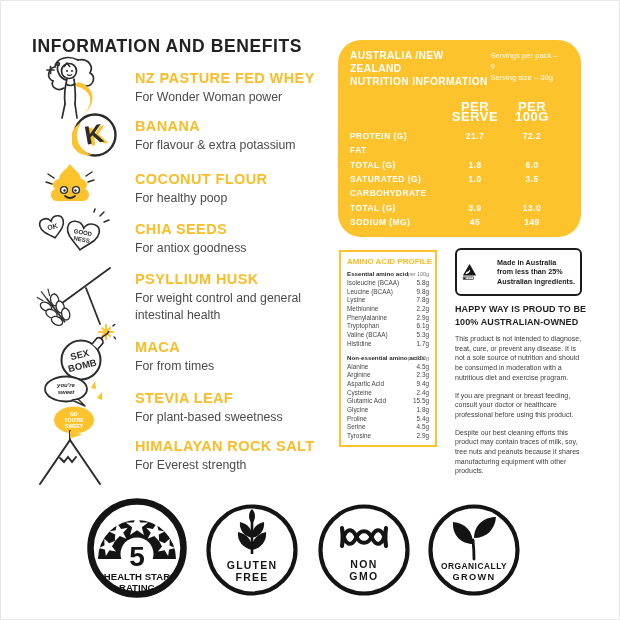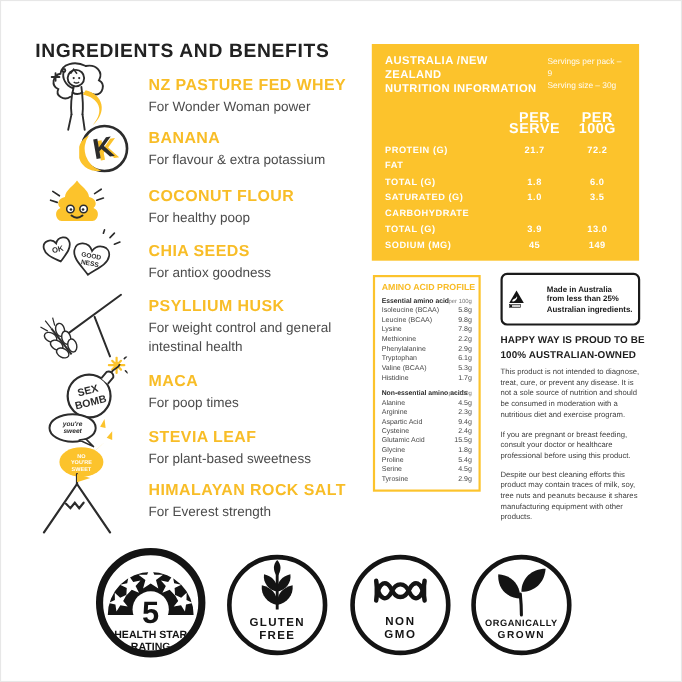--- a/index.html
+++ b/index.html
@@ -10,21 +10,21 @@
   .abs{position:absolute;}
   .frame{left:0;top:0;width:618px;height:618px;border:1px solid #e7e7e7;pointer-events:none;}
 
   
   .main-heading{left:32px;top:36px;font-size:17.5px;font-weight:bold;letter-spacing:.6px;color:#222;white-space:nowrap;}
   .ing{left:135px;width:192px;}
   .ing-title{font-size:14.5px;font-weight:bold;letter-spacing:.4px;color:#F8BD27;white-space:nowrap;}
   .ing-desc{font-size:12.3px;color:#4b4b4b;margin-top:3px;line-height:17px;width:182px;}
 
   
-  .ntable{left:338px;top:40px;width:243px;height:197px;background:#FCC32C;color:#fff;box-sizing:border-box;padding:9px 10px 0 12px;}
+  .ntable{left:338px;top:40px;width:243px;height:197px;background:#FCC32C;color:#fff;box-sizing:border-box;padding:9px 21px 0 12px;border-radius:23px;}
   .nt-head{display:flex;justify-content:space-between;}
   .nt-title{font-size:10.2px;font-weight:bold;letter-spacing:.4px;line-height:13px;}
   .nt-serv{font-size:7.6px;line-height:11px;text-align:left;opacity:.95;padding-top:1px;}
   .ncols{display:grid;grid-template-columns:1fr 58px 56px;align-items:center;}
   .ncols > div:nth-child(2),.ncols > div:nth-child(3){text-align:center;}
   .nt-colhead{margin-top:14px;font-size:13px;font-weight:bold;letter-spacing:.5px;line-height:10px;}
   .nt-rows{margin-top:7px;}
   .nrow{font-size:8.4px;font-weight:bold;letter-spacing:.5px;height:14.3px;}
 
   
@@ -42,21 +42,21 @@
 
   .happy{left:455px;top:303px;width:130px;font-size:9px;font-weight:bold;color:#1d1d1d;line-height:13px;letter-spacing:.1px;white-space:nowrap;}
   .paras{left:455px;top:334px;width:129px;}
   .paras p{margin:0 0 8px 0;font-size:7px;line-height:9.7px;color:#3d3d3d;}
 </style>
 </head>
 <body>
 
 <div class="abs frame"></div>
 
-<div class="abs main-heading">INGREDIENTS AND BENEFITS</div>
+<div class="abs main-heading">INFORMATION AND BENEFITS</div>
 
 <svg class="abs" style="left:38px;top:54px" width="80" height="66" viewBox="0 0 80 66">
   <g fill="none" stroke="#2c2c2c" stroke-width="1.7" stroke-linecap="round">
     <path d="M9,16 h7 M12.5,12.5 v7"></path>
     <path d="M40,6 C30,1 18,4 17,13 C10,14 8,24 15,27 C12,33 20,38 26,34"></path>
     <path d="M40,6 C50,4 56,12 52,19 C58,22 56,32 48,32 L41,30"></path>
   </g>
   <path d="M40,28 C56,32 60,48 46,60 C58,47 52,35 37,32 Z" fill="#FCC32C"></path>
   <circle cx="31" cy="17" r="7.5" fill="#fff" stroke="#2c2c2c" stroke-width="1.7"></circle>
   <path d="M26,13 L29,9 L32,13" fill="none" stroke="#2c2c2c" stroke-width="1.4"></path>
@@ -185,21 +185,21 @@
 <div class="abs ing" style="top:221px">
   <div class="ing-title">CHIA SEEDS</div>
   <div class="ing-desc">For antiox goodness</div>
 </div>
 <div class="abs ing" style="top:271px">
   <div class="ing-title">PSYLLIUM HUSK</div>
   <div class="ing-desc">For weight control and general intestinal health</div>
 </div>
 <div class="abs ing" style="top:339px">
   <div class="ing-title">MACA</div>
-  <div class="ing-desc">For poop times</div>
+  <div class="ing-desc">For from times</div>
 </div>
 <div class="abs ing" style="top:390px">
   <div class="ing-title">STEVIA LEAF</div>
   <div class="ing-desc">For plant-based sweetness</div>
 </div>
 <div class="abs ing" style="top:438px">
   <div class="ing-title">HIMALAYAN ROCK SALT</div>
   <div class="ing-desc">For Everest strength</div>
 </div>
 

